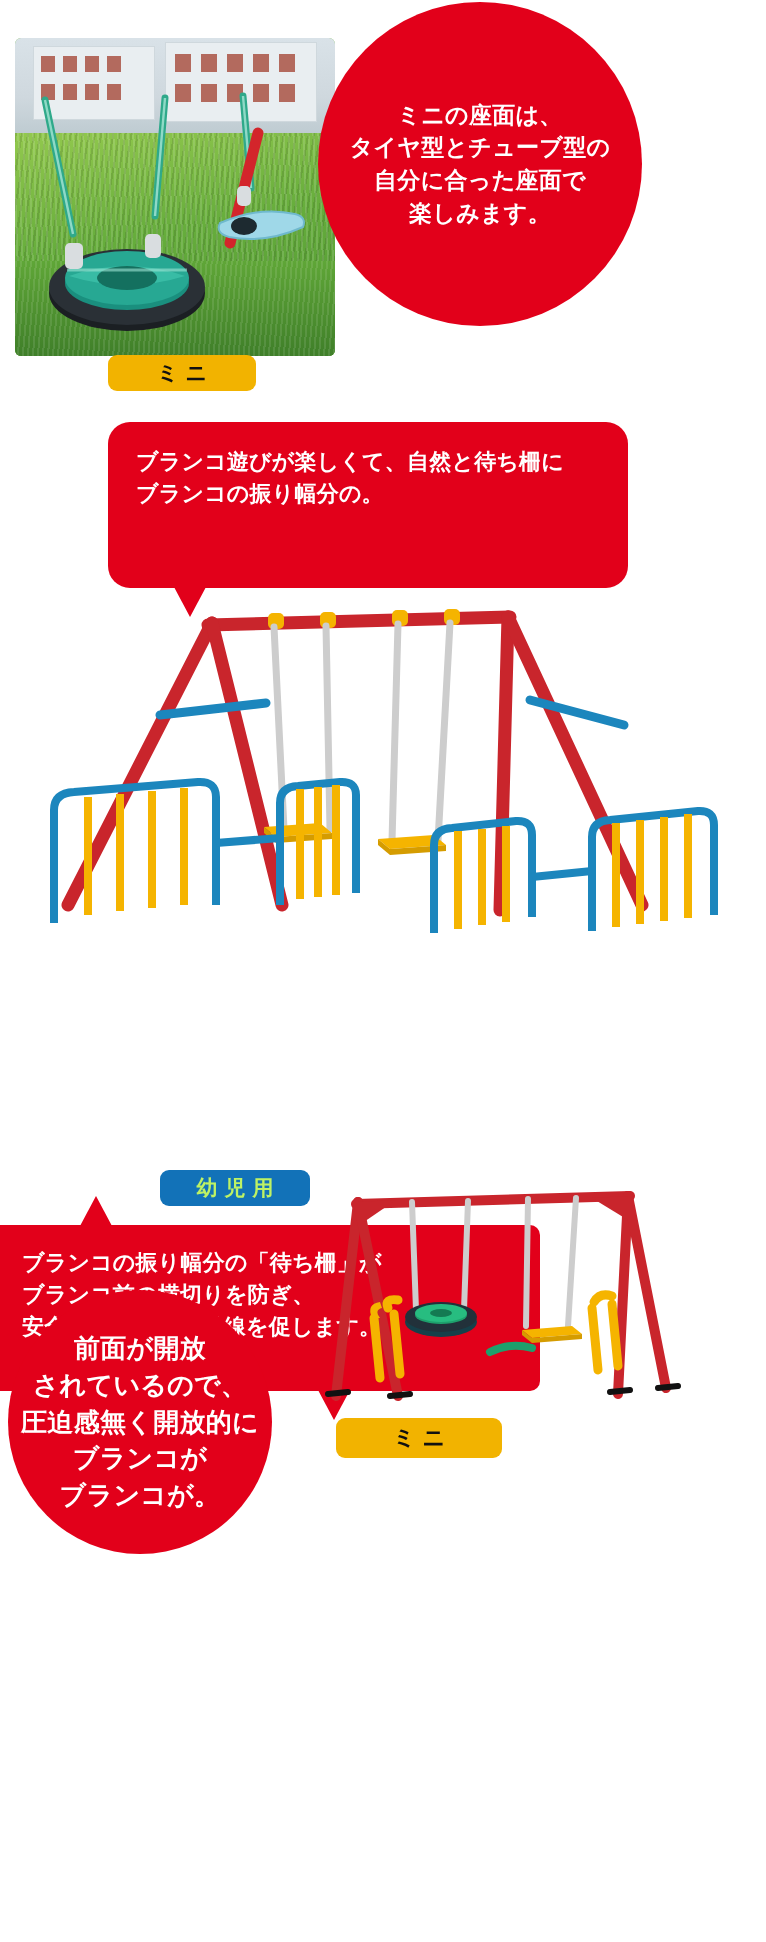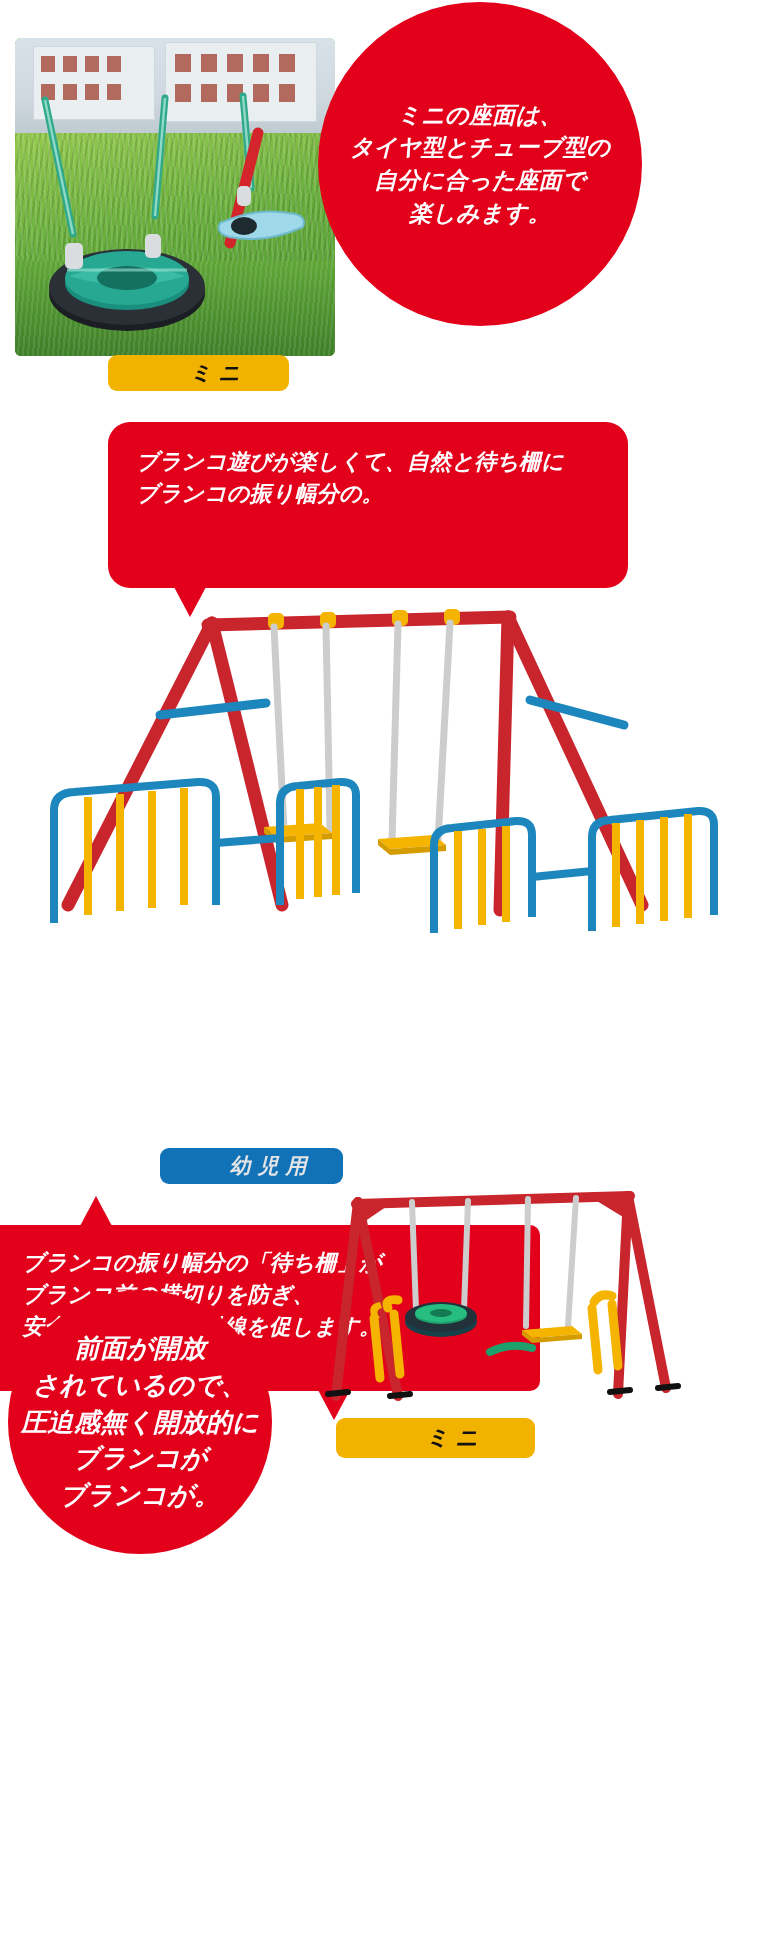--- a/index.html
+++ b/index.html
@@ -2,21 +2,21 @@
 <html><head>
 <meta charset="utf-8">
 <style>
   html,body{margin:0;padding:0;}
   body{
     width:766px;height:1942px;
     background:#ffffff;
     font-family:"Liberation Sans","DejaVu Sans",sans-serif;
     position:relative;overflow:hidden;
   }
-  .stage{position:relative;width:766px;height:1942px;font-style:italic;}
+  .stage{position:relative;width:766px;height:1942px;}
 
   
   .circle-bubble{
     position:absolute;border-radius:50%;
     background:#e2001a;color:#fff;
     display:flex;align-items:center;justify-content:center;
     text-align:center;font-weight:bold;
     line-height:1.42;letter-spacing:.3px;
   }
   .rect-bubble{
@@ -33,24 +33,24 @@
   .tail-up{
     position:absolute;width:0;height:0;
     border-left:16px solid transparent;
     border-right:16px solid transparent;
     border-bottom:30px solid #e2001a;
   }
   .badge{
     position:absolute;border-radius:9px;
     color:#fff;font-weight:bold;text-align:center;
     display:flex;align-items:center;justify-content:center;
-    letter-spacing:7px;text-indent:7px;padding-left:33px;
+    letter-spacing:7px;text-indent:7px;
   }
   .badge-yellow{background:#f2b300;color:#111;}
-  .badge-blue{background:#1272b8;color:#e5e5e5;}
+  .badge-blue{background:#1272b8;color:#bef264;margin-top:22px;}
 
   
   .photo{
     position:absolute;overflow:hidden;border-radius:6px;
     background:#7fbf4d;
   }
   .photo .sky{
     position:absolute;left:0;top:0;width:100%;height:34%;
     background:linear-gradient(180deg,#d9e2e8 0%,#cfd8de 55%,#b9c7cd 100%);
   }

